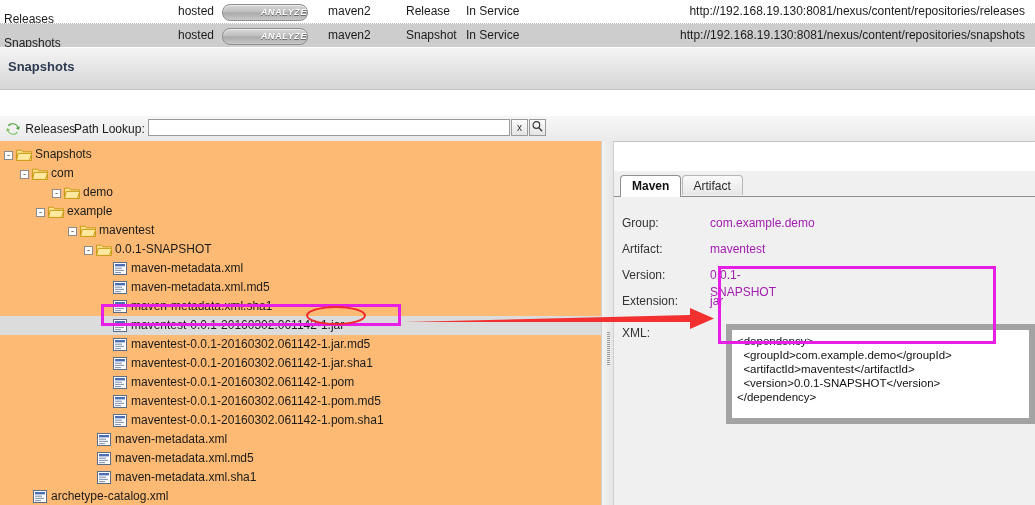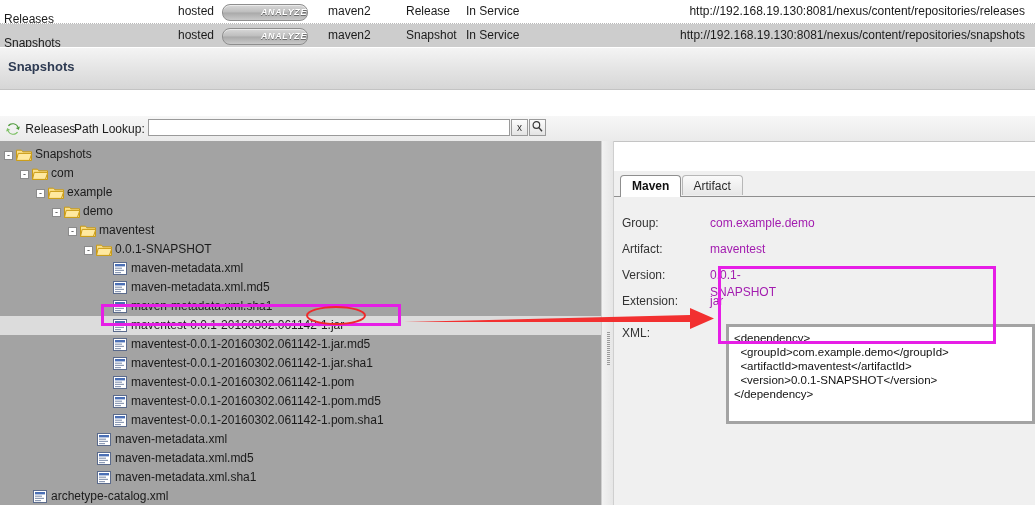--- a/index.html
+++ b/index.html
@@ -79,21 +79,21 @@
     position:absolute;top:3px;width:17px;height:17px;box-sizing:border-box;
     border:1px solid #9a9a9a;background:linear-gradient(to bottom,#fcfcfc,#e4e4e4);
     text-align:center;line-height:15px;font-size:10px;color:#333;
   }
   .tinybtn.clear{left:511px;}
   .tinybtn.search{left:529px;}
 
   
   .treepanel{
     position:absolute;left:0;top:141px;width:601px;height:364px;
-    background:#a3a3a3;overflow:hidden;
+    background:#fdba74;overflow:hidden;
   }
   .tree{position:absolute;left:0;top:4px;width:601px;}
   .node{position:relative;height:19px;line-height:19px;white-space:nowrap;font-size:12px;color:#1b1b1b;}
   .node.sel{background:#dcdcdc;}
   .expander{
     display:inline-block;width:9px;height:9px;line-height:7px;text-align:center;
     border:1px solid #8b8b8b;background:#ffffff;color:#333;font-size:9px;
     vertical-align:1px;margin-right:3px;box-sizing:border-box;
   }
   .spacer{display:inline-block;width:13px;}
@@ -119,21 +119,21 @@
     background:linear-gradient(to bottom,#fafafa,#e7e7e7);font-size:12px;color:#2a2a2a;
   }
   .dtab.active{background:#ffffff;font-weight:bold;color:#111;border-color:#8f8f8f;height:22px;line-height:21px;z-index:3;}
   .dtabs-line{position:absolute;left:0;top:25px;width:421px;height:1px;background:#8f8f8f;}
   .dbody{position:absolute;left:0;top:26px;width:421px;height:338px;background:#f0f0f0;}
   .frow{position:absolute;left:0;height:17px;line-height:17px;font-size:12px;}
   .flabel{position:absolute;left:8px;color:#333;}
   .fvalue{position:absolute;left:96px;color:#a21caf;}
   .xmlbox{
     position:absolute;left:112px;top:127px;width:309px;height:100px;
-    background:#ffffff;border:3px solid #a3a3a3;box-sizing:border-box;
+    background:#ffffff;border:6px solid #a3a3a3;box-sizing:border-box;
     font-family:"Liberation Sans",sans-serif;font-size:11.5px;color:#111;
     padding:4px 5px;white-space:pre;line-height:14px;overflow:hidden;
   }
 
   
   .anno-box{position:absolute;border:3px solid #e61ee6;box-sizing:border-box;pointer-events:none;}
   .anno-box.file{left:101px;top:304px;width:300px;height:22px;}
   .anno-box.xml{left:718px;top:266px;width:278px;height:78px;}
   .anno-ellipse{
     position:absolute;left:306px;top:306px;width:60px;height:19px;
@@ -200,28 +200,28 @@
   <div class="treepanel">
     <div class="tree" id="tree">
         <div class="node"><span style="display:inline-block;width:4px"></span><span class="expander">-</span><span class="ico-folder"><svg width="16" height="13" viewBox="0 0 16 13">
               <path d="M0.5 2.2h5l1.4 1.6h8.6v8.7H0.5z" fill="#fbe08a" stroke="#c99a15" stroke-width="1"></path>
               <path d="M2.2 5.4h13.6l-2.4 7H0.5z" fill="#ffe9a0" stroke="#c99a15" stroke-width="1"></path>
             </svg></span><span class="nlabel">Snapshots</span></div>
         <div class="node"><span style="display:inline-block;width:20px"></span><span class="expander">-</span><span class="ico-folder"><svg width="16" height="13" viewBox="0 0 16 13">
               <path d="M0.5 2.2h5l1.4 1.6h8.6v8.7H0.5z" fill="#fbe08a" stroke="#c99a15" stroke-width="1"></path>
               <path d="M2.2 5.4h13.6l-2.4 7H0.5z" fill="#ffe9a0" stroke="#c99a15" stroke-width="1"></path>
             </svg></span><span class="nlabel">com</span></div>
+        <div class="node"><span style="display:inline-block;width:52px"></span><span class="expander">-</span><span class="ico-folder"><svg width="16" height="13" viewBox="0 0 16 13">
+              <path d="M0.5 2.2h5l1.4 1.6h8.6v8.7H0.5z" fill="#fbe08a" stroke="#c99a15" stroke-width="1"></path>
+              <path d="M2.2 5.4h13.6l-2.4 7H0.5z" fill="#ffe9a0" stroke="#c99a15" stroke-width="1"></path>
+            </svg></span><span class="nlabel">demo</span></div>
         <div class="node"><span style="display:inline-block;width:36px"></span><span class="expander">-</span><span class="ico-folder"><svg width="16" height="13" viewBox="0 0 16 13">
               <path d="M0.5 2.2h5l1.4 1.6h8.6v8.7H0.5z" fill="#fbe08a" stroke="#c99a15" stroke-width="1"></path>
               <path d="M2.2 5.4h13.6l-2.4 7H0.5z" fill="#ffe9a0" stroke="#c99a15" stroke-width="1"></path>
             </svg></span><span class="nlabel">example</span></div>
-        <div class="node"><span style="display:inline-block;width:52px"></span><span class="expander">-</span><span class="ico-folder"><svg width="16" height="13" viewBox="0 0 16 13">
-              <path d="M0.5 2.2h5l1.4 1.6h8.6v8.7H0.5z" fill="#fbe08a" stroke="#c99a15" stroke-width="1"></path>
-              <path d="M2.2 5.4h13.6l-2.4 7H0.5z" fill="#ffe9a0" stroke="#c99a15" stroke-width="1"></path>
-            </svg></span><span class="nlabel">demo</span></div>
         <div class="node"><span style="display:inline-block;width:68px"></span><span class="expander">-</span><span class="ico-folder"><svg width="16" height="13" viewBox="0 0 16 13">
               <path d="M0.5 2.2h5l1.4 1.6h8.6v8.7H0.5z" fill="#fbe08a" stroke="#c99a15" stroke-width="1"></path>
               <path d="M2.2 5.4h13.6l-2.4 7H0.5z" fill="#ffe9a0" stroke="#c99a15" stroke-width="1"></path>
             </svg></span><span class="nlabel">maventest</span></div>
         <div class="node"><span style="display:inline-block;width:84px"></span><span class="expander">-</span><span class="ico-folder"><svg width="16" height="13" viewBox="0 0 16 13">
               <path d="M0.5 2.2h5l1.4 1.6h8.6v8.7H0.5z" fill="#fbe08a" stroke="#c99a15" stroke-width="1"></path>
               <path d="M2.2 5.4h13.6l-2.4 7H0.5z" fill="#ffe9a0" stroke="#c99a15" stroke-width="1"></path>
             </svg></span><span class="nlabel">0.0.1-SNAPSHOT</span></div>
         <div class="node"><span style="display:inline-block;width:100px"></span><span class="spacer"></span><span class="ico-file"><svg width="14" height="13" viewBox="0 0 14 13">
               <rect x="0.5" y="0.5" width="13" height="12" fill="#ffffff" stroke="#5b6b8c"></rect>

